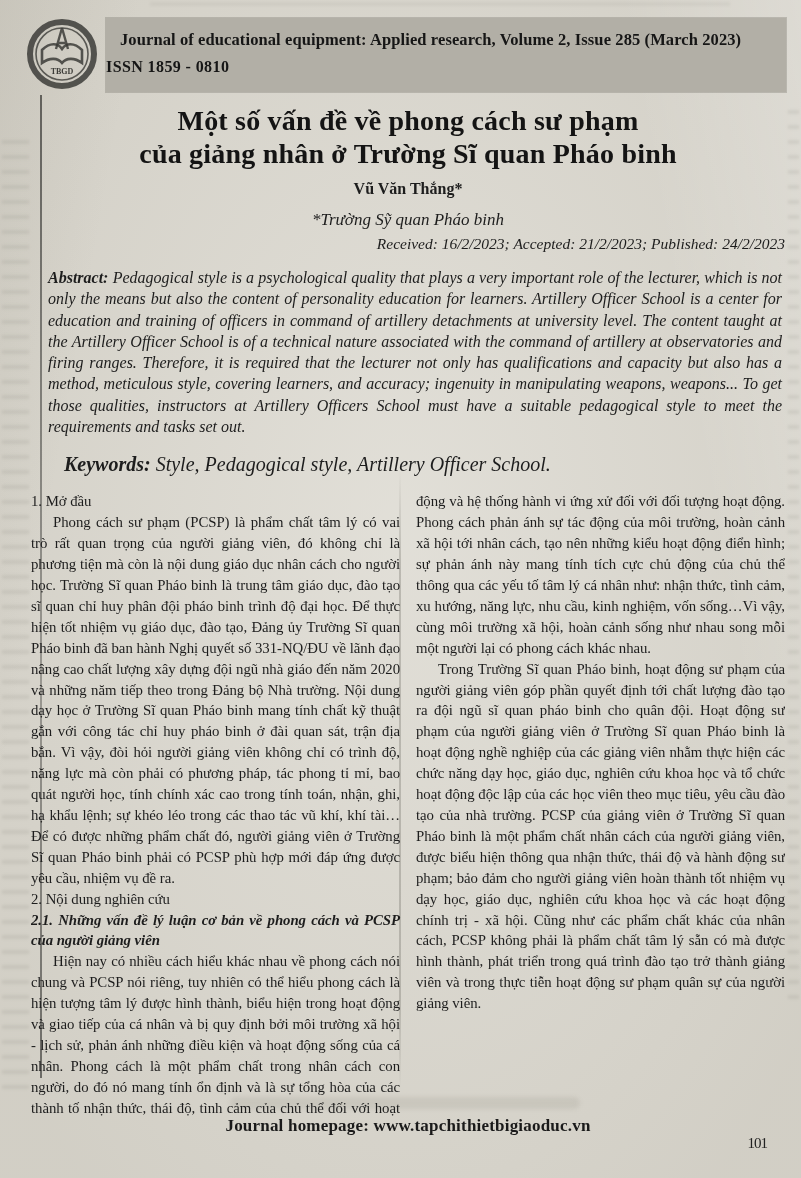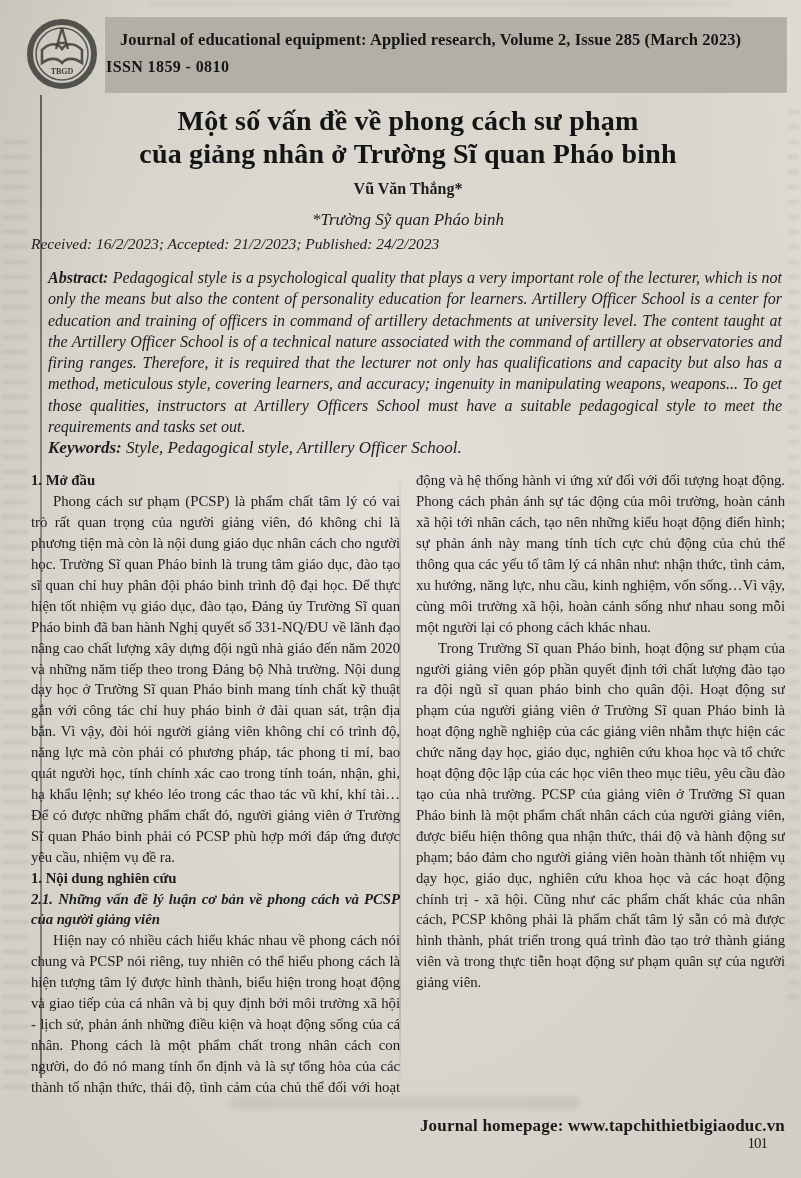--- a/index.html
+++ b/index.html
@@ -68,55 +68,55 @@
   }
   .author{
     margin:9px 0 0 0;text-align:center;
     font-size:16px;line-height:20px;font-weight:bold;
   }
   .affiliation{
     margin:11px 0 0 0;text-align:center;
     font-size:17px;line-height:20px;font-style:italic;
   }
   .dates{
-    margin:4px 0 0 0;text-align:left;
+    margin:4px 0 0 0;text-align:right;
     font-size:15.5px;line-height:20px;font-style:italic;
   }
   .abstract{
     margin:13px 0 0 0;padding:0 3px 0 17px;
     font-size:16px;line-height:21.3px;
     font-style:italic;text-align:justify;
   }
   .abstract b{font-weight:bold;}
   .keywords{
-    margin:0;padding:0 3px 0 17px;
-    font-size:17px;line-height:22px;
+    margin:16px;padding:0 3px 0 17px;
+    font-size:20px;line-height:22px;
     font-style:italic;text-align:justify;
   }
   .keywords b{font-weight:bold;}
   
   .columns{
     margin-top:11px;
     height:634px;
     column-count:2;
     column-gap:16px;
     column-fill:auto;
     overflow:hidden;
     font-size:14.8px;line-height:20.9px;
     text-align:justify;
     letter-spacing:-.05px;
   }
   .columns p{margin:0;}
   .columns p.para{text-indent:22px;}
-  .columns p.heading{font-weight:bold;}
+  .columns p.heading{font-weight:normal;}
   .columns p.subheading{font-weight:bold;font-style:italic;}
   
   .footer-homepage{
     position:absolute;left:31px;top:1116px;width:754px;
-    text-align:right;font-weight:bold;font-size:17px;color:#1a1a1a;
+    text-align:center;font-weight:bold;font-size:17px;color:#1a1a1a;
     letter-spacing:.2px;
   }
   .page-number{
     position:absolute;right:34px;top:1103px;
     font-weight:normal;font-size:15px;letter-spacing:-1px;color:#222;margin-top:32px;
   }
   .footer-smudge{
     position:absolute;left:230px;top:1097px;width:350px;height:12px;
     background:rgba(110,107,97,.25);
     filter:blur(2px);border-radius:6px;opacity:.5;pointer-events:none;
@@ -155,21 +155,21 @@
     <p class="affiliation">*Trường Sỹ quan Pháo binh</p>
     <p class="dates">Received: 16/2/2023; Accepted: 21/2/2023; Published: 24/2/2023</p>
 
     <p class="abstract"><b>Abstract:</b> <span>Pedagogical style is a psychological quality that plays a very important role of the lecturer, which is not only the means but also the content of personality education for learners. Artillery Officer School is a center for education and training of officers in command of artillery detachments at university level. The content taught at the Artillery Officer School is of a technical nature associated with the command of artillery at observatories and firing ranges. Therefore, it is required that the lecturer not only has qualifications and capacity but also has a method, meticulous style, covering learners, and accuracy; ingenuity in manipulating weapons, weapons... To get those qualities, instructors at Artillery Officers School must have a suitable pedagogical style to meet the requirements and tasks set out.</span></p>
 
     <p class="keywords"><b>Keywords:</b> <span>Style, Pedagogical style, Artillery Officer School.</span></p>
 
     <div class="columns" id="article-body">
         <p class="heading">1. Mở đầu</p>
         <p class="para">Phong cách sư phạm (PCSP) là phẩm chất tâm lý có vai trò rất quan trọng của người giảng viên, đó không chỉ là phương tiện mà còn là nội dung giáo dục nhân cách cho người học. Trường Sĩ quan Pháo binh là trung tâm giáo dục, đào tạo sĩ quan chỉ huy phân đội pháo binh trình độ đại học. Để thực hiện tốt nhiệm vụ giáo dục, đào tạo, Đảng ủy Trường Sĩ quan Pháo binh đã ban hành Nghị quyết số 331-NQ/ĐU về lãnh đạo nâng cao chất lượng xây dựng đội ngũ nhà giáo đến năm 2020 và những năm tiếp theo trong Đảng bộ Nhà trường. Nội dung dạy học ở Trường Sĩ quan Pháo binh mang tính chất kỹ thuật gắn với công tác chỉ huy pháo binh ở đài quan sát, trận địa bắn. Vì vậy, đòi hỏi người giảng viên không chỉ có trình độ, năng lực mà còn phải có phương pháp, tác phong tỉ mỉ, bao quát người học, tính chính xác cao trong tính toán, nhận, ghi, hạ khẩu lệnh; sự khéo léo trong các thao tác vũ khí, khí tài… Để có được những phẩm chất đó, người giảng viên ở Trường Sĩ quan Pháo binh phải có PCSP phù hợp mới đáp ứng được yêu cầu, nhiệm vụ đề ra.</p>
-        <p class="heading">1. Nội dung nghiên cứu</p>
+        <p class="heading">2. Nội dung nghiên cứu</p>
         <p class="subheading">2.1. Những vấn đề lý luận cơ bản về phong cách và PCSP của người giảng viên</p>
         <p class="para">Hiện nay có nhiều cách hiểu khác nhau về phong cách nói chung và PCSP nói riêng, tuy nhiên có thể hiểu phong cách là hiện tượng tâm lý được hình thành, biểu hiện trong hoạt động và giao tiếp của cá nhân và bị quy định bởi môi trường xã hội - lịch sử, phản ánh những điều kiện và hoạt động sống của cá nhân. Phong cách là một phẩm chất trong nhân cách con người, do đó nó mang tính ổn định và là sự tổng hòa của các thành tố nhận thức, thái độ, tình cảm của chủ thể đối với hoạt động và hệ thống hành vi ứng xử đối với đối tượng hoạt động. Phong cách phản ánh sự tác động của môi trường, hoàn cảnh xã hội tới nhân cách, tạo nên những kiểu hoạt động điển hình; sự phản ánh này mang tính tích cực chủ động của chủ thể thông qua các yếu tố tâm lý cá nhân như: nhận thức, tình cảm, xu hướng, năng lực, nhu cầu, kinh nghiệm, vốn sống…Vì vậy, cùng môi trường xã hội, hoàn cảnh sống như nhau song mỗi một người lại có phong cách khác nhau.</p>
         <p class="para">Trong Trường Sĩ quan Pháo binh, hoạt động sư phạm của người giảng viên góp phần quyết định tới chất lượng đào tạo ra đội ngũ sĩ quan pháo binh cho quân đội. Hoạt động sư phạm của người giảng viên ở Trường Sĩ quan Pháo binh là hoạt động nghề nghiệp của các giảng viên nhằm thực hiện các chức năng dạy học, giáo dục, nghiên cứu khoa học và tổ chức hoạt động độc lập của các học viên theo mục tiêu, yêu cầu đào tạo của nhà trường. PCSP của giảng viên ở Trường Sĩ quan Pháo binh là một phẩm chất nhân cách của người giảng viên, được biểu hiện thông qua nhận thức, thái độ và hành động sư phạm; bảo đảm cho người giảng viên hoàn thành tốt nhiệm vụ dạy học, giáo dục, nghiên cứu khoa học và các hoạt động chính trị - xã hội. Cũng như các phẩm chất khác của nhân cách, PCSP không phải là phẩm chất tâm lý sẵn có mà được hình thành, phát triển trong quá trình đào tạo trở thành giảng viên và trong thực tiễn hoạt động sư phạm quân sự của người giảng viên.</p>
       </div>
   </div>
 
   <div class="footer-homepage">Journal homepage: www.tapchithietbigiaoduc.vn</div>
   <div class="page-number">101</div>
 
 </div>

